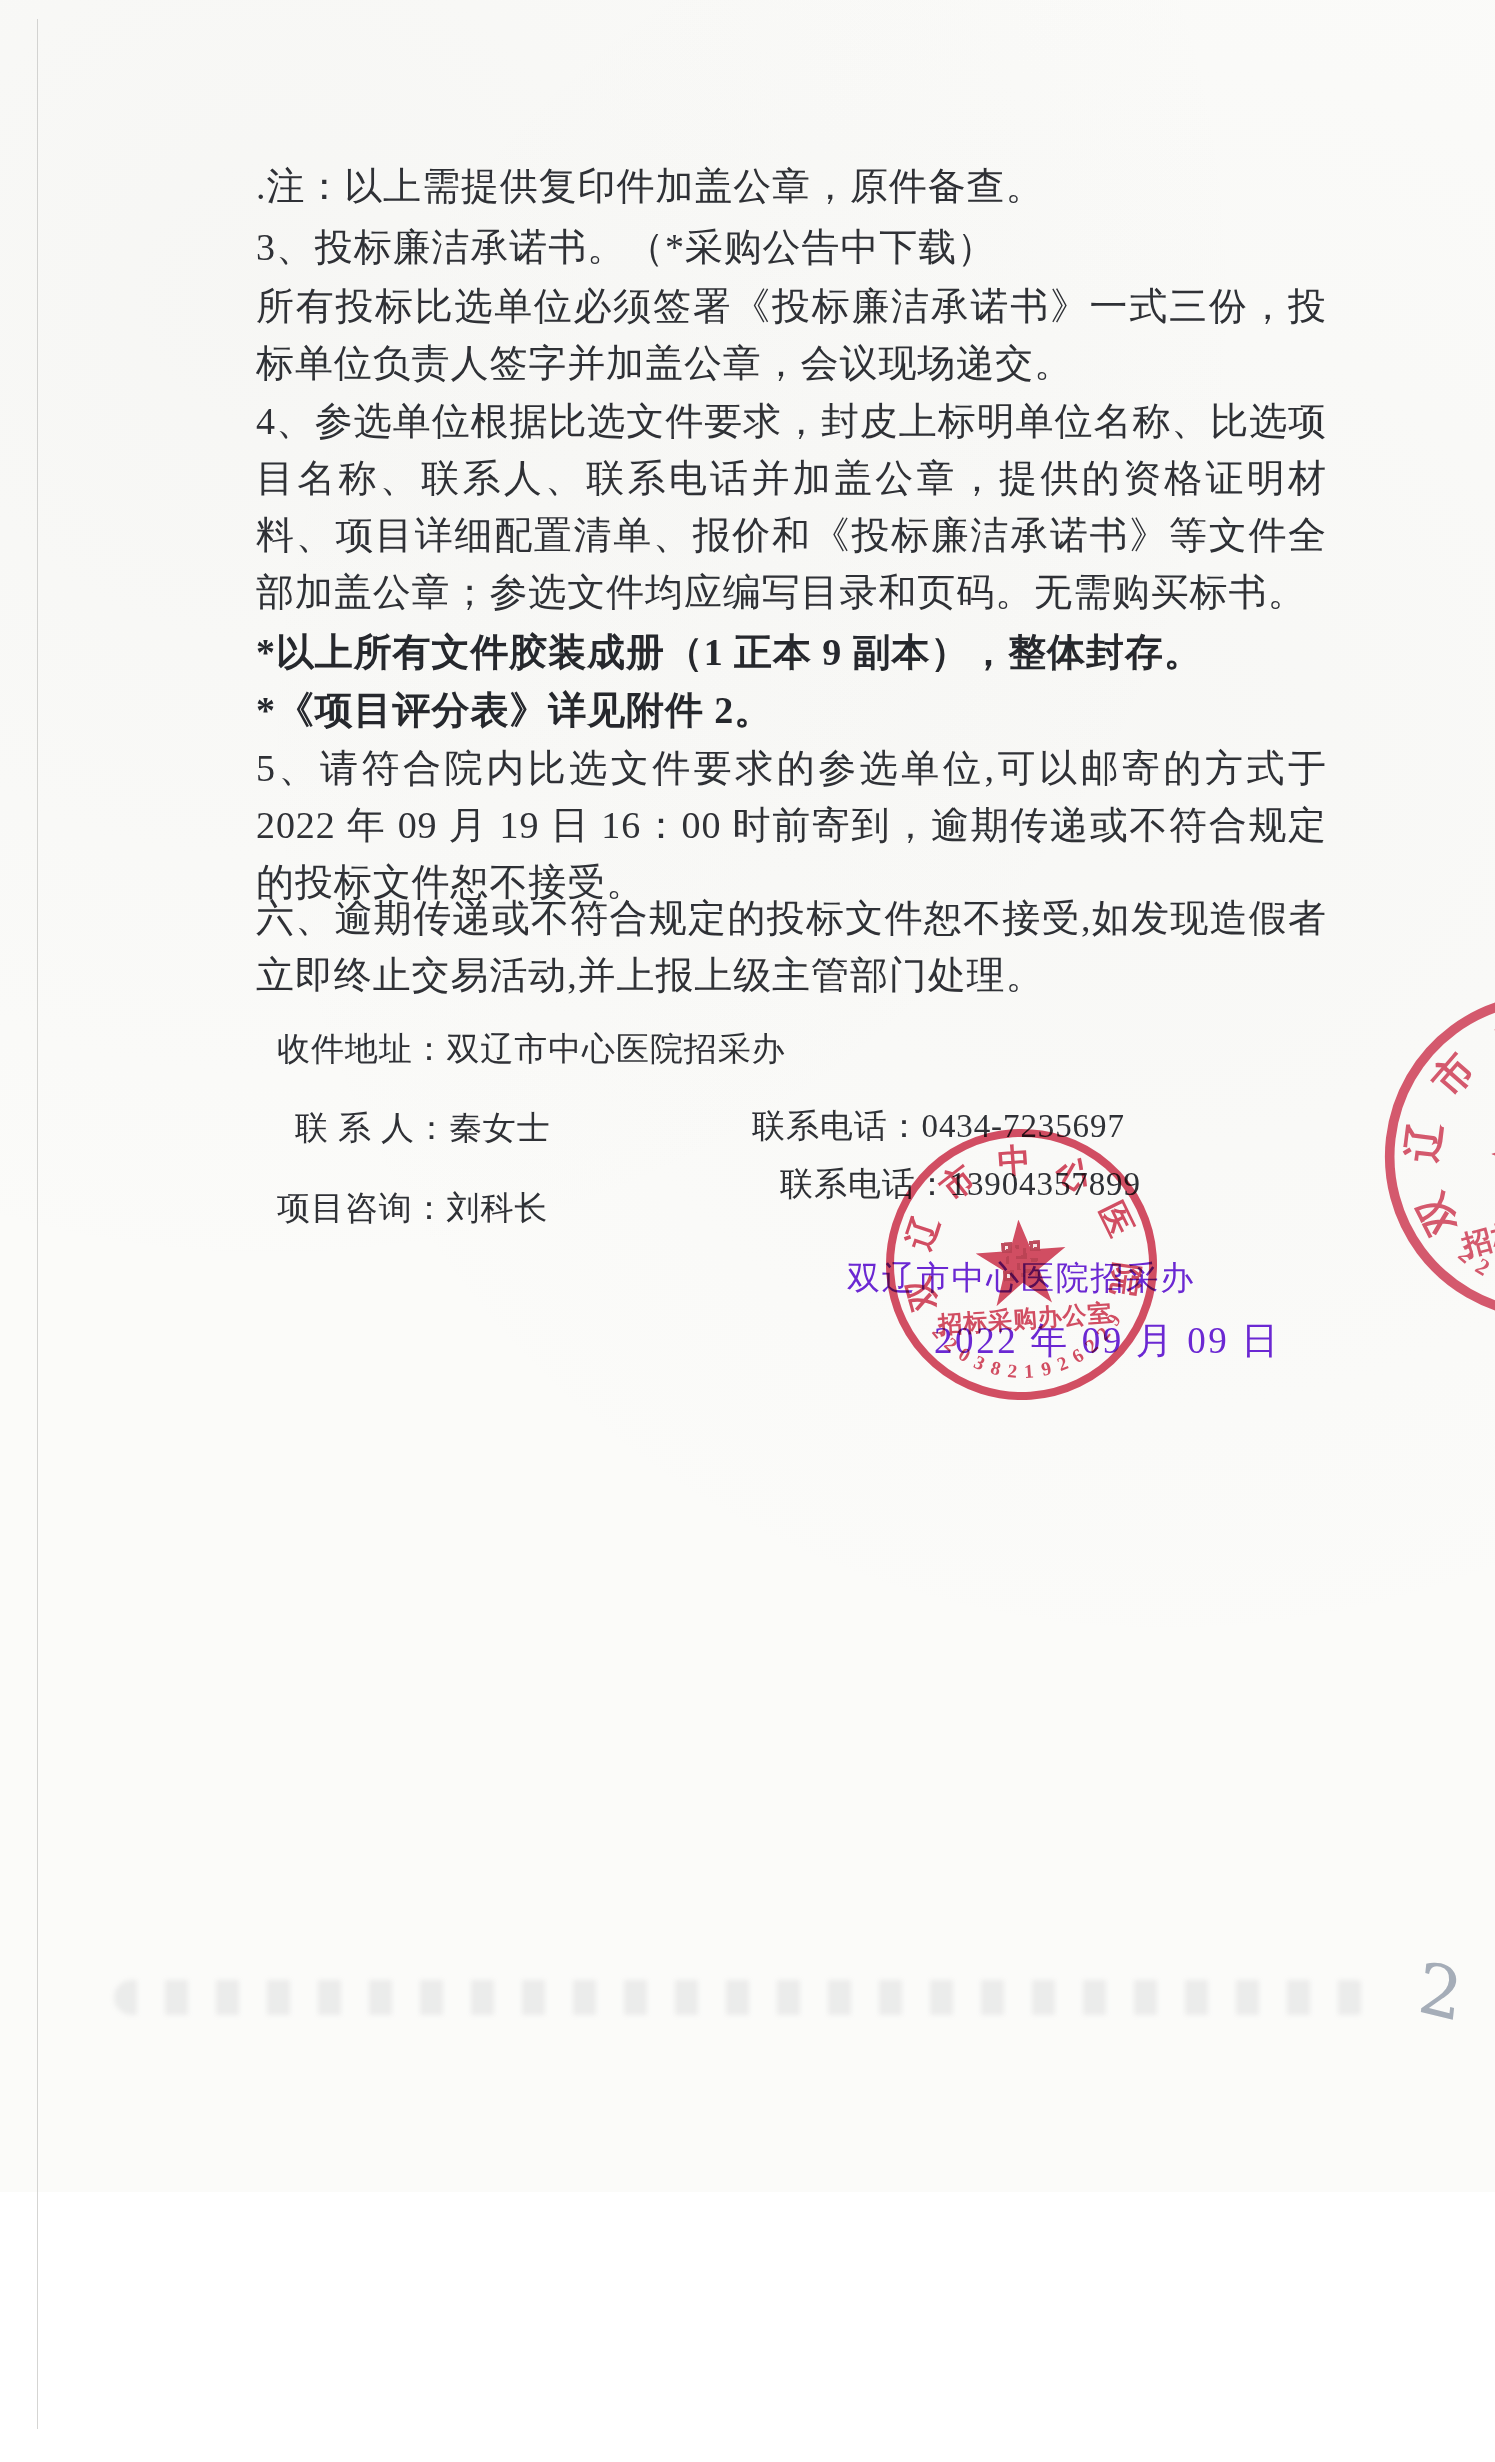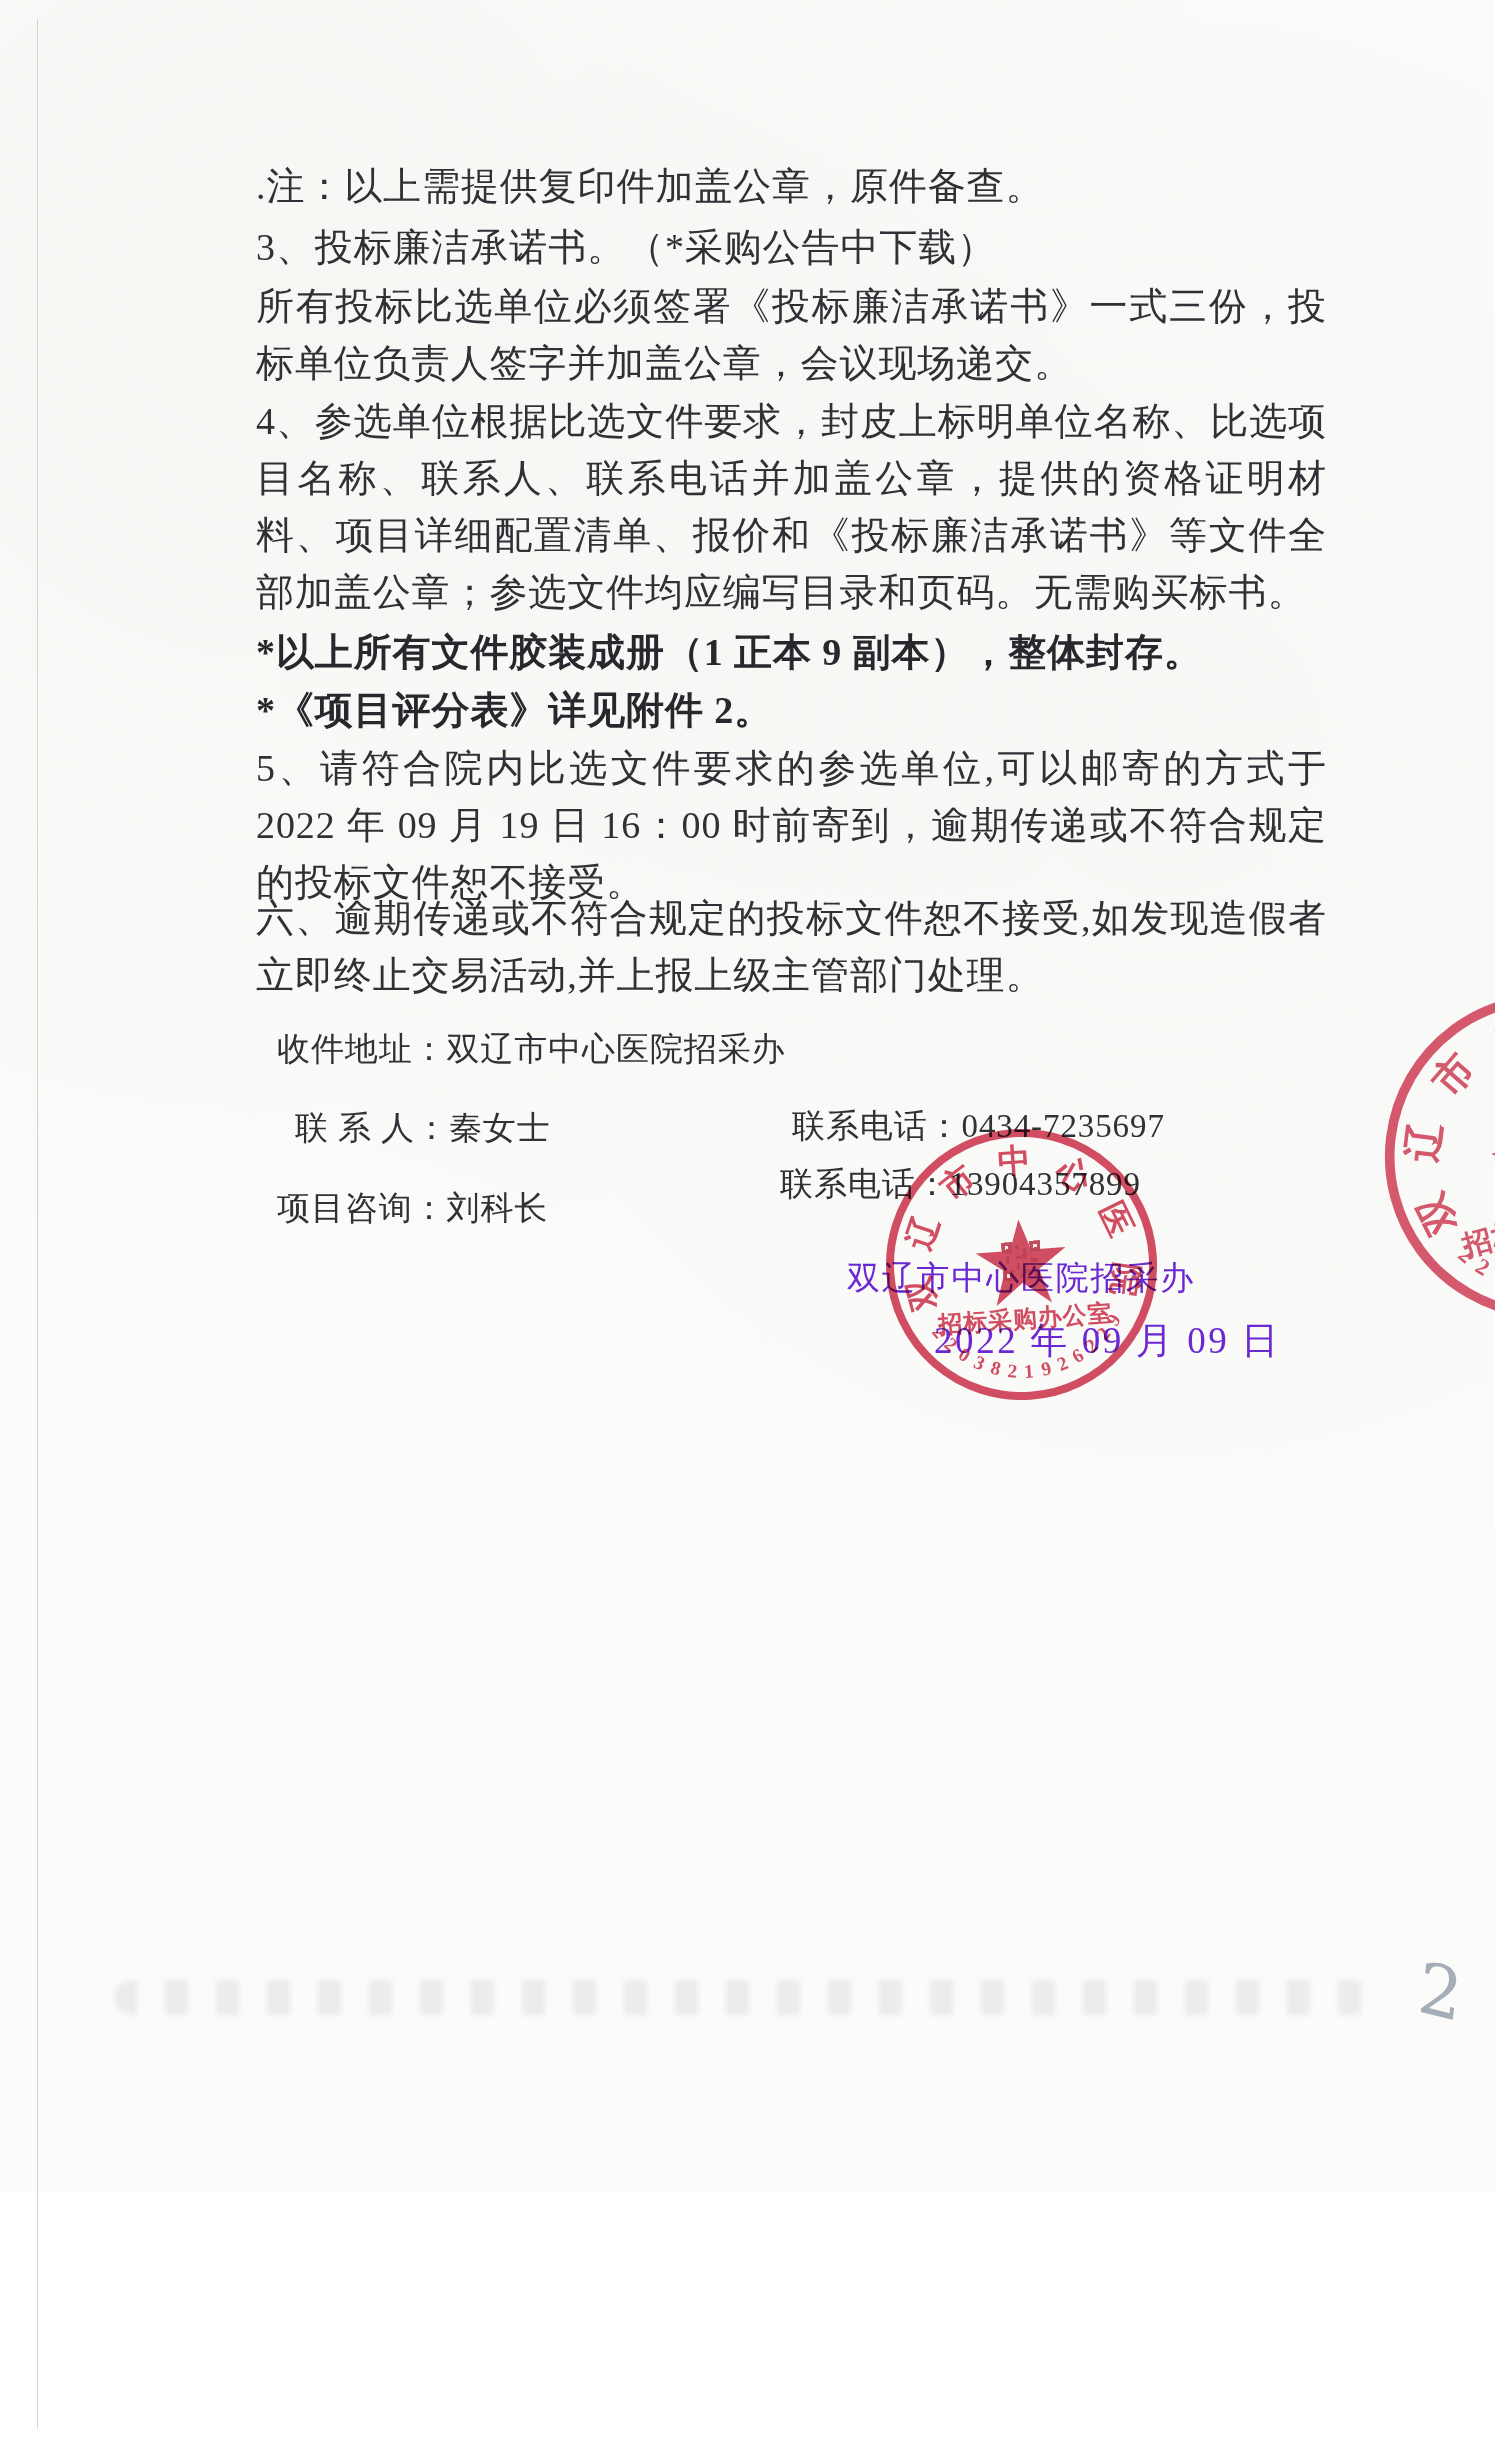--- a/index.html
+++ b/index.html
@@ -51,21 +51,21 @@
 <p class="txt" style="top:219px">3、投标廉洁承诺书。（*采购公告中下载）</p>
 <p class="txt" style="top:278px">所有投标比选单位必须签署《投标廉洁承诺书》一式三份，投标单位负责人签字并加盖公章，会议现场递交。</p>
 <p class="txt" style="top:393px">4、参选单位根据比选文件要求，封皮上标明单位名称、比选项目名称、联系人、联系电话并加盖公章，提供的资格证明材料、项目详细配置清单、报价和《投标廉洁承诺书》等文件全部加盖公章；参选文件均应编写目录和页码。无需购买标书。</p>
 <p class="txt b" style="top:624px">*以上所有文件胶装成册（1 正本 9 副本），整体封存。</p>
 <p class="txt b" style="top:682px">*《项目评分表》详见附件 2。</p>
 <p class="txt" style="top:740px">5、请符合院内比选文件要求的参选单位,可以邮寄的方式于 2022 年 09 月 19 日 16：00 时前寄到，逾期传递或不符合规定的投标文件恕不接受。</p>
 <p class="txt" style="top:890px">六、逾期传递或不符合规定的投标文件恕不接受,如发现造假者 立即终止交易活动,并上报上级主管部门处理。</p>
 
 <p class="cline" style="left:261px;top:1011px">收件地址：双辽市中心医院招采办</p>
 <p class="cline" style="left:279px;top:1090px">联 系 人：秦女士</p>
-<p class="cline" style="left:776px;top:1088px">联系电话：0434-7235697</p>
+<p class="cline" style="left:736px;top:1088px">联系电话：0434-7235697</p>
 <p class="cline" style="left:261px;top:1170px">项目咨询：刘科长</p>
 <p class="cline overlay" style="left:764px;top:1146px">联系电话：13904357899</p>
 
 <div class="stamp" style="left:886px;top:1129px;transform:rotate(-4deg)">
   <div class="stamp-ring"></div>
   <div class="stamp-star"></div>
   <div class="stamp-qr">
     <svg width="39" height="39" viewBox="0 0 11 11" shape-rendering="crispEdges">
       <g fill="#b62a40">
         <rect x="0" y="0" width="3" height="3"></rect>

